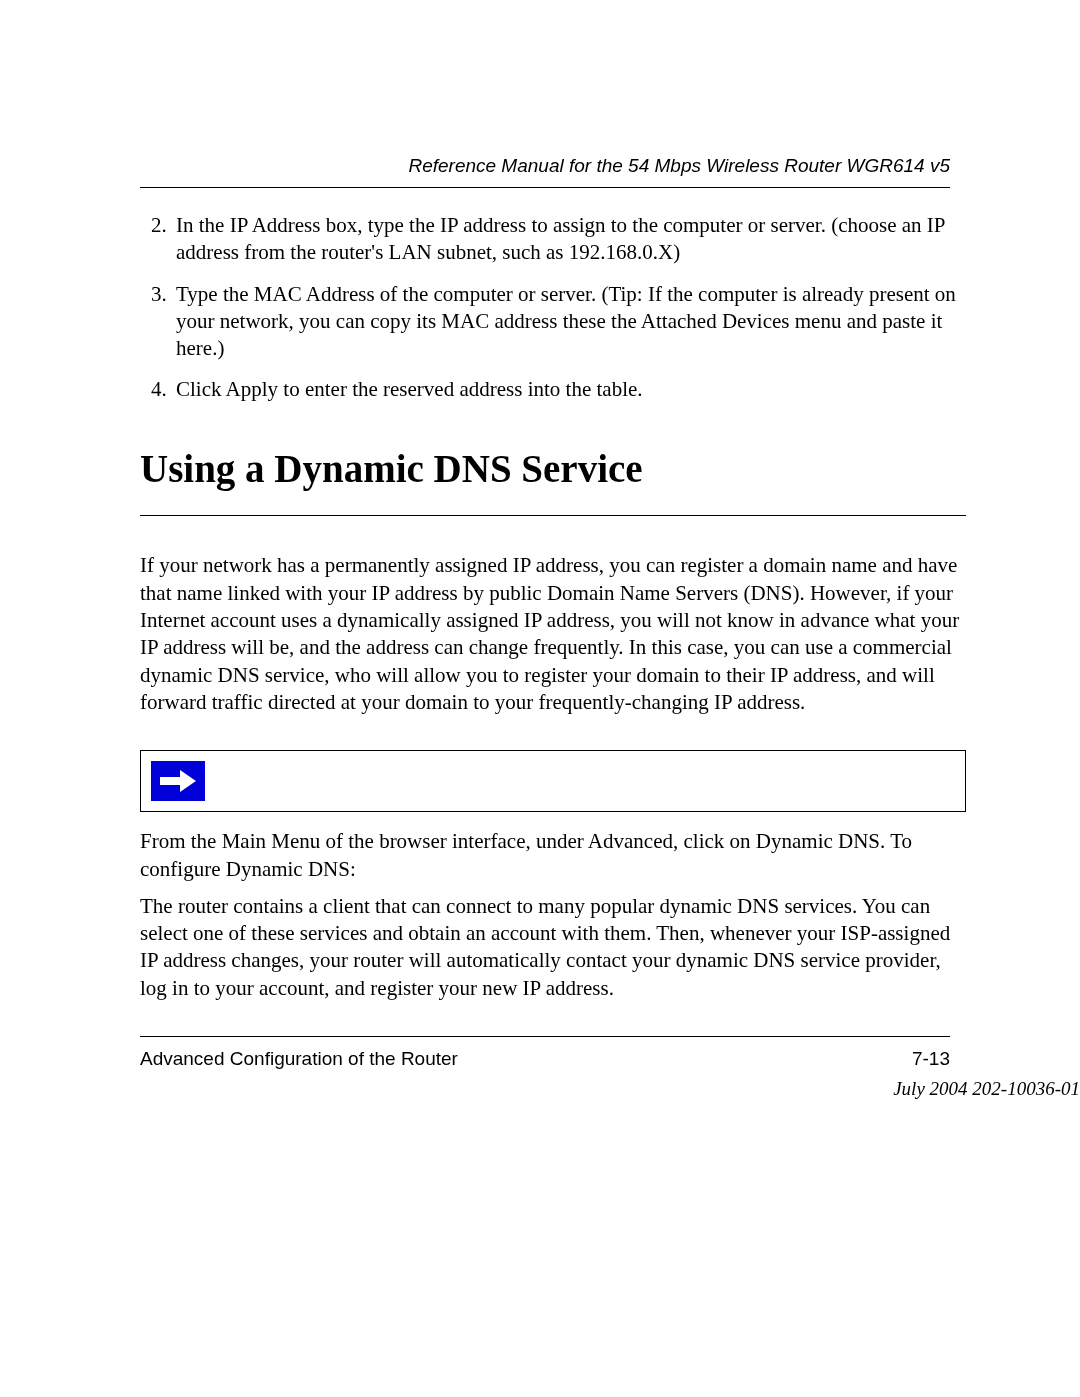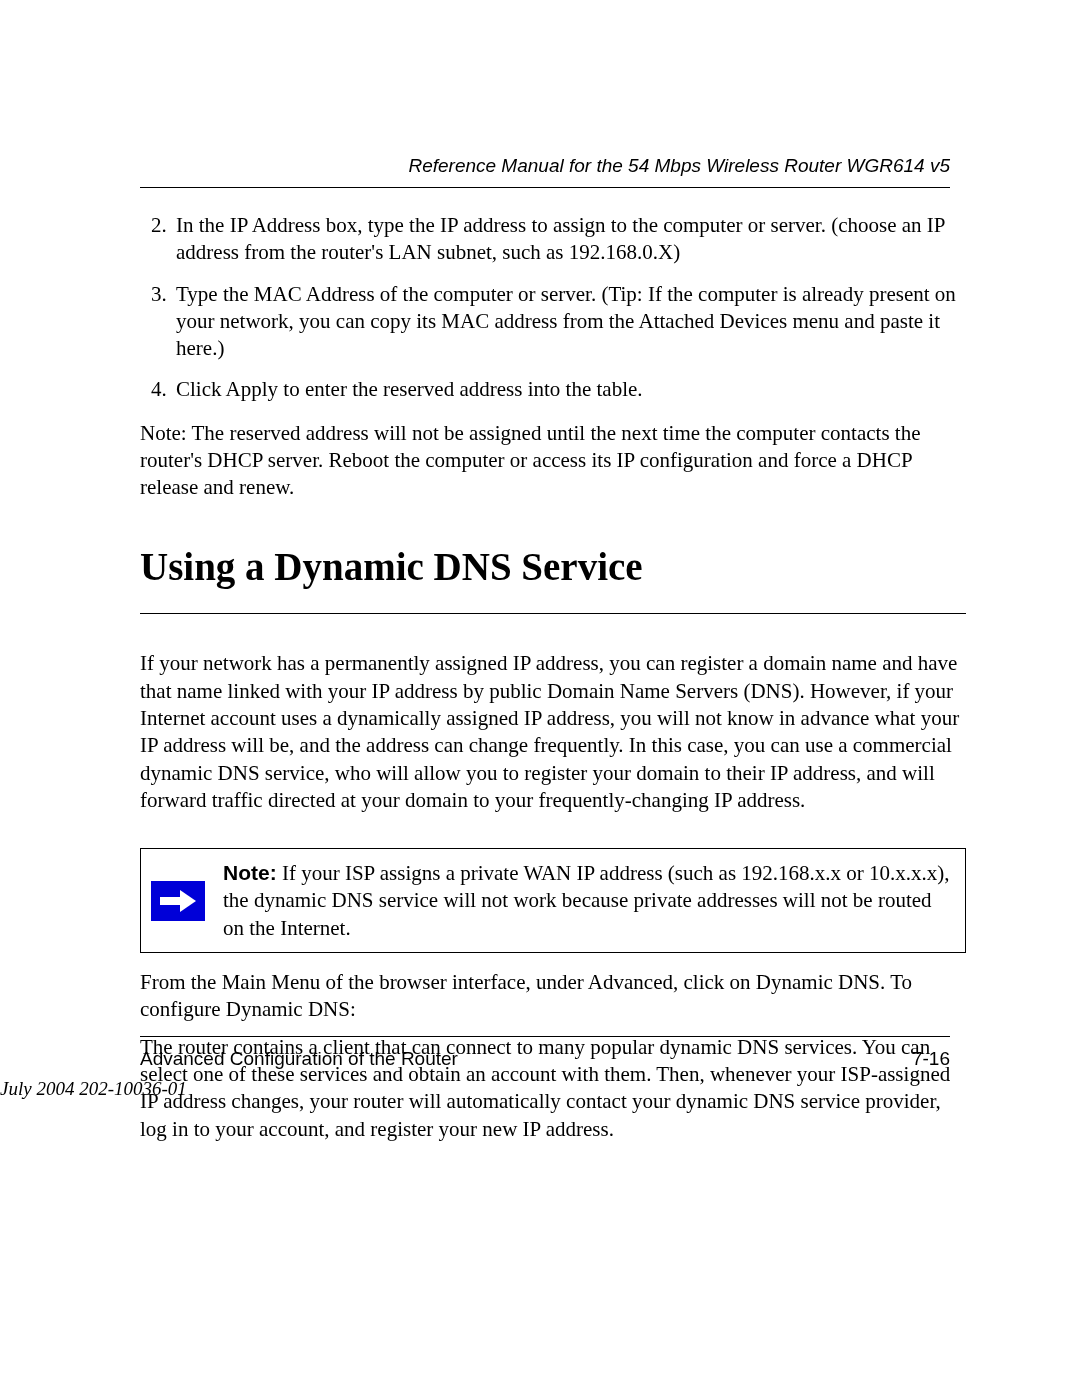--- a/index.html
+++ b/index.html
@@ -126,21 +126,21 @@
     right: 130px;
     top: 1048px;
     font-family: Arial, Helvetica, sans-serif;
     font-size: 19px;
   }
   .footer-center {
     position: absolute;
     left: 0;
     right: 0;
     top: 1078px;
-    text-align: left;
+    text-align: right;
     font-style: italic;
     font-size: 19px;
   }
 </style>
 </head>
 <body>
 
 <div class="page">
 
   <div class="header">
@@ -148,51 +148,47 @@
   </div>
 
   <div class="body">
 
     <ol class="num" start="2">
       <li>
         <span>In the IP Address box, type the IP address to assign to the computer or server. (choose an IP address from the router's LAN subnet, such as 192.168.0.X)</span>
       </li>
       <li>
         <span>Type the MAC Address of the computer or server.
-(Tip: If the computer is already present on your network, you can copy its MAC address from the Attached Devices menu and paste it here.)</span>
+(Tip: If the computer is already present on your network, you can copy its MAC address these the Attached Devices menu and paste it here.)</span>
       </li>
       <li>
         <span>Click Apply to enter the reserved address into the table.</span>
       </li>
     </ol>
 
-    <p class="para">Note: The reserved address will not be assigned until the next time the computer contacts the router's DHCP server. Reboot the computer or access its IP configuration and force a DHCP release and renew.</p>
 
 
 
     <h2 class="sec">Using a Dynamic DNS Service</h2>
 
     <p class="para" style="margin-top:36px;">If your network has a permanently assigned IP address, you can register a domain name and have that name linked with your IP address by public Domain Name Servers (DNS). However, if your Internet account uses a dynamically assigned IP address, you will not know in advance what your IP address will be, and the address can change frequently. In this case, you can use a commercial dynamic DNS service, who will allow you to register your domain to their IP address, and will forward traffic directed at your domain to your frequently-changing IP address.</p>
 
     <div class="notebox">
       <div class="note-icon">
         <div class="note-arrow">
           <div class="note-arrow-stem"></div>
           <div class="note-arrow-head"></div>
         </div>
       </div>
-      <div class="note-text">
-        <span class="note-label">Note:</span><span> If your ISP assigns a private WAN IP address (such as 192.168.x.x or 10.x.x.x), the dynamic DNS service will not work because private addresses will not be routed on the Internet.</span>
-      </div>
     </div>
 
     <p class="para">From the Main Menu of the browser interface, under Advanced, click on Dynamic DNS. To configure Dynamic DNS:</p>
 
     <p class="para" style="margin-top:10px;">The router contains a client that can connect to many popular dynamic DNS services. You can select one of these services and obtain an account with them. Then, whenever your ISP-assigned IP address changes, your router will automatically contact your dynamic DNS service provider, log in to your account, and register your new IP address.</p>
 
   </div>
 
   <div class="footer-rule"></div>
   <div class="footer-left">Advanced Configuration of the Router</div>
-  <div class="footer-right">7-16</div>
+  <div class="footer-right">7-13</div>
   <div class="footer-center">July 2004 202-10036-01</div>
 
 </div>
 
 </body></html>

